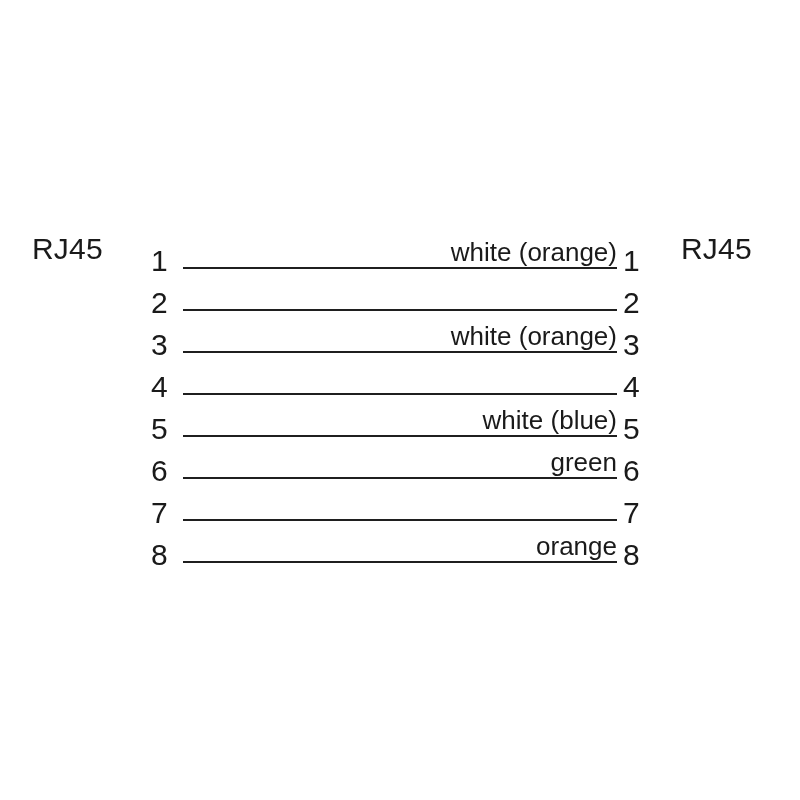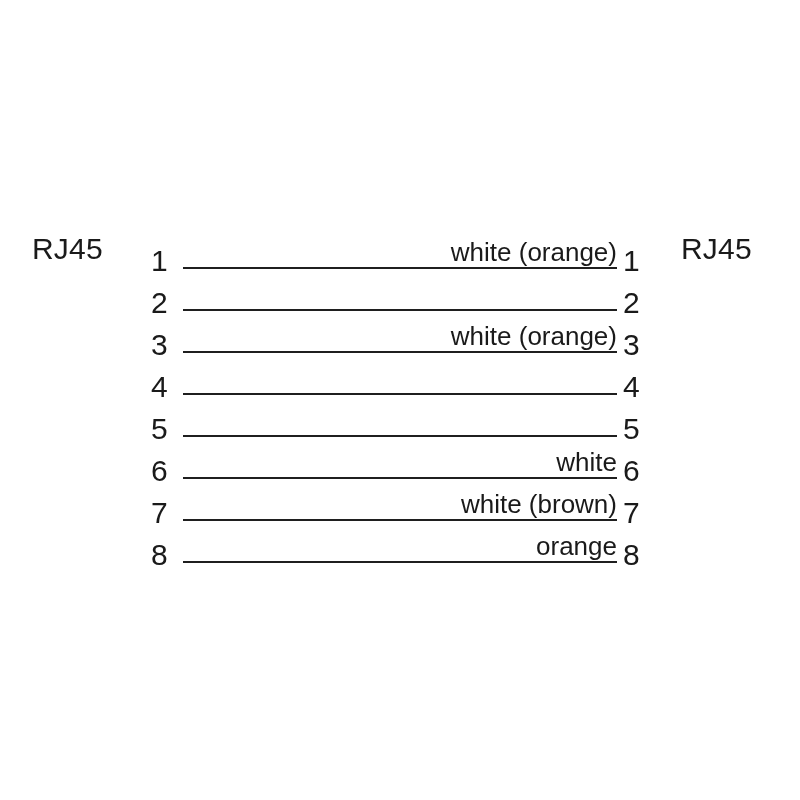--- a/index.html
+++ b/index.html
@@ -105,34 +105,34 @@
   </div>
 
   <div class="wire-row" style="top:353px">
     <span class="pin left">4</span>
     <span class="wire-line"></span>
     <span class="pin right">4</span>
   </div>
 
   <div class="wire-row" style="top:395px">
     <span class="pin left">5</span>
+    <span class="wire-name">white (blue)</span>
     <span class="wire-line"></span>
     <span class="pin right">5</span>
   </div>
 
   <div class="wire-row" style="top:437px">
     <span class="pin left">6</span>
-    <span class="wire-name">white</span>
+    <span class="wire-name">green</span>
     <span class="wire-line"></span>
     <span class="pin right">6</span>
   </div>
 
   <div class="wire-row" style="top:479px">
     <span class="pin left">7</span>
-    <span class="wire-name">white (brown)</span>
     <span class="wire-line"></span>
     <span class="pin right">7</span>
   </div>
 
   <div class="wire-row" style="top:521px">
     <span class="pin left">8</span>
     <span class="wire-name">orange</span>
     <span class="wire-line"></span>
     <span class="pin right">8</span>
   </div>

